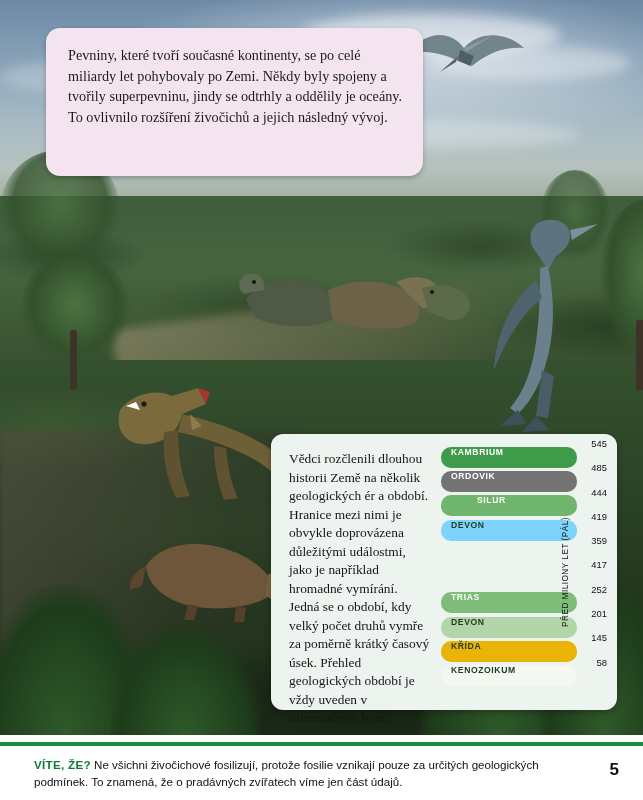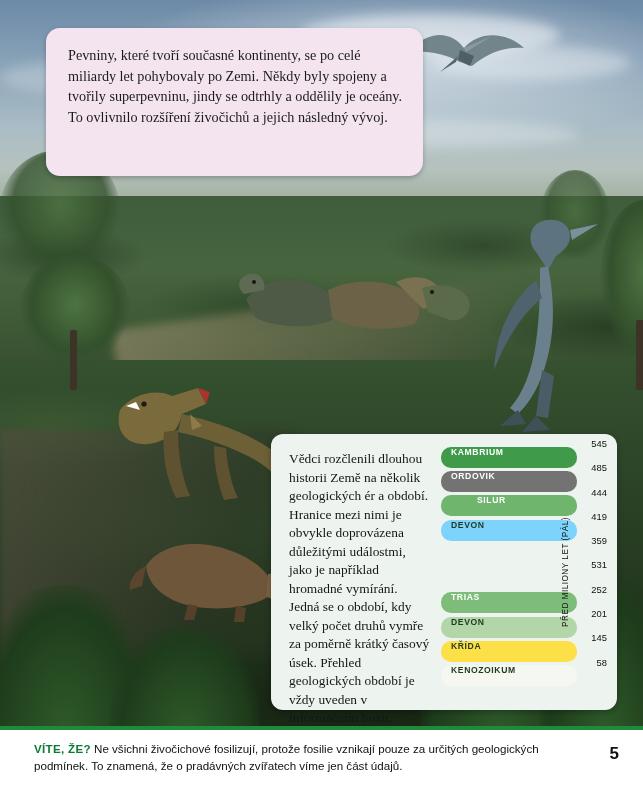--- a/index.html
+++ b/index.html
@@ -204,21 +204,21 @@
     font-family: "Liberation Sans", sans-serif;
     font-size: 8.2px;
     letter-spacing: .5px;
     color: #111;
   }
 
   
   .footer {
     position: absolute;
     left: 0; bottom: 0;
-    width: 643px; height: 74px;
+    width: 643px; height: 58px;
     background: #ffffff;
     border-top: 2px solid #1f8a3b;
   }
   .footer-text {
     position: absolute;
     left: 34px; top: 12px;
     width: 535px;
     font-family: "Liberation Sans", sans-serif;
     font-size: 11.6px;
     line-height: 1.5;
@@ -350,36 +350,36 @@
           <div class="bar-row">
             <div class="bar" style="background: #7dd3fc; color: rgb(29, 58, 29);">
               <span class="bar-label">DEVON</span>
             </div>
             <span class="bar-val">419</span>
           </div>
           <div class="bar-row">
             <span class="bar-val">359</span>
           </div>
           <div class="bar-row">
-            <span class="bar-val">531</span>
+            <span class="bar-val">417</span>
           </div>
           <div class="bar-row">
             <div class="bar" style="background: rgb(125, 189, 121); color: rgb(255, 255, 255);">
               <span class="bar-label">TRIAS</span>
             </div>
             <span class="bar-val">252</span>
           </div>
           <div class="bar-row">
             <div class="bar" style="background: rgb(178, 214, 168); color: rgb(29, 58, 29);">
               <span class="bar-label">DEVON</span>
             </div>
             <span class="bar-val">201</span>
           </div>
           <div class="bar-row">
-            <div class="bar" style="background: #fde047; color: rgb(29, 58, 29);">
+            <div class="bar" style="background: #eab308; color: rgb(29, 58, 29);">
               <span class="bar-label">KŘÍDA</span>
             </div>
             <span class="bar-val">145</span>
           </div>
           <div class="bar-row">
             <div class="bar" style="background: rgb(244, 248, 240); color: rgb(29, 58, 29);">
               <span class="bar-label">KENOZOIKUM</span>
             </div>
             <span class="bar-val">58</span>
           </div>

